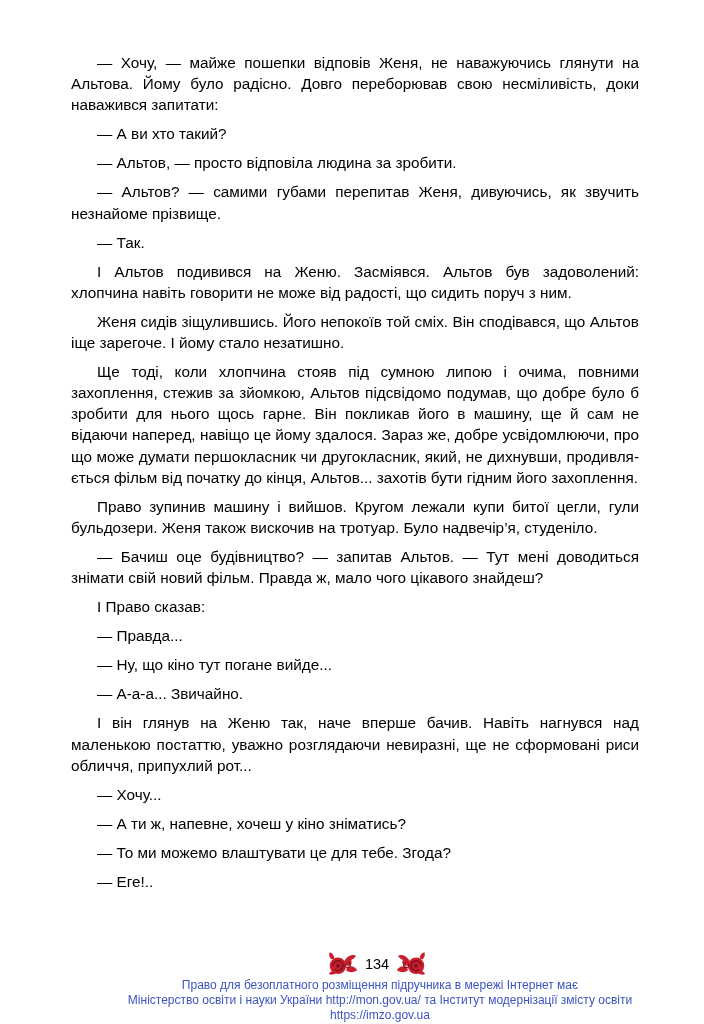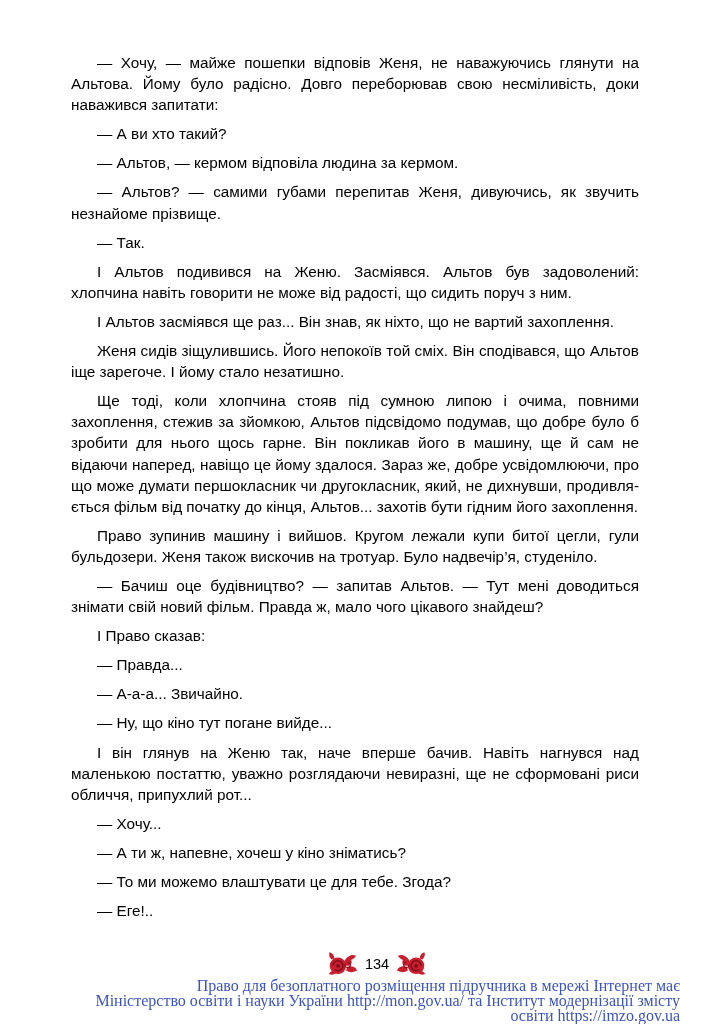--- a/index.html
+++ b/index.html
@@ -47,47 +47,45 @@
     line-height:1;
     padding:0 2px;
   }
   .rose{display:inline-block;width:31px;height:26px;}
   .rose svg{width:31px;height:26px;display:block;}
   .rose.right{transform:scaleX(-1);}
   .footer{
     position:absolute;
     left:80px;top:978px;width:600px;
     color:var(--footer-blue);
-    font-size:16px;
+    font-size:12px;
     line-height:15px;
-    text-align:right;
-    font-family:Liberation Serif, serif;
+    text-align:center;
   }
 </style>
 </head>
 <body>
 
 <div class="page">
 
   <div class="text-block" id="paragraphs">
       <p>— Хочу, — майже пошепки відповів Женя, не наважуючись гля­нути на Альтова. Йому було радісно. Довго переборював свою не­сміливість, доки наважився запитати:</p>
       <p>— А ви хто такий?</p>
-      <p>— Альтов, — кермом відповіла людина за кермом.</p>
+      <p>— Альтов, — просто відповіла людина за зробити.</p>
       <p>— Альтов? — самими губами перепитав Женя, дивуючись, як звучить незнайоме прізвище.</p>
       <p>— Так.</p>
       <p>І Альтов подивився на Женю. Засміявся. Альтов був задоволе­ний: хлопчина навіть говорити не може від радості, що сидить по­руч з ним.</p>
-      <p>І Альтов засміявся ще раз... Він знав, як ніхто, що не вартий захоплення.</p>
       <p>Женя сидів зіщулившись. Його непокоїв той сміх. Він сподівався, що Альтов іще зарегоче. І йому стало незатишно.</p>
       <p>Ще тоді, коли хлопчина стояв під сумною липою і очима, пов­ними захоплення, стежив за зйомкою, Альтов підсвідомо поду­мав, що добре було б зробити для нього щось гарне. Він покли­кав його в машину, ще й сам не відаючи наперед, навіщо це йому здалося. Зараз же, добре усвідомлюючи, про що може думати першокласник чи другокласник, який, не дихнувши, продивля­ється фільм від початку до кінця, Альтов... захотів бути гідним його захоплення.</p>
       <p>Право зупинив машину і вийшов. Кругом лежали купи битої цег­ли, гули бульдозери. Женя також вискочив на тротуар. Було над­вечір’я, студеніло.</p>
       <p>— Бачиш оце будівництво? — запитав Альтов. — Тут мені дово­диться знімати свій новий фільм. Правда ж, мало чого цікавого знайдеш?</p>
       <p>І Право сказав:</p>
       <p>— Правда...</p>
+      <p>— Ну, що кіно тут погане вийде...</p>
       <p>— А-а-а... Звичайно.</p>
-      <p>— Ну, що кіно тут погане вийде...</p>
       <p>І він глянув на Женю так, наче вперше бачив. Навіть нагнувся над маленькою постаттю, уважно розглядаючи невиразні, ще не сформовані риси обличчя, припухлий рот...</p>
       <p>— Хочу...</p>
       <p>— А ти ж, напевне, хочеш у кіно зніматись?</p>
       <p>— То ми можемо влаштувати це для тебе. Згода?</p>
       <p>— Еге!..</p>
     </div>
 
   <div class="pagenum-row">
     <span class="rose left">
       <svg viewBox="0 0 34 28" xmlns="http://www.w3.org/2000/svg">

